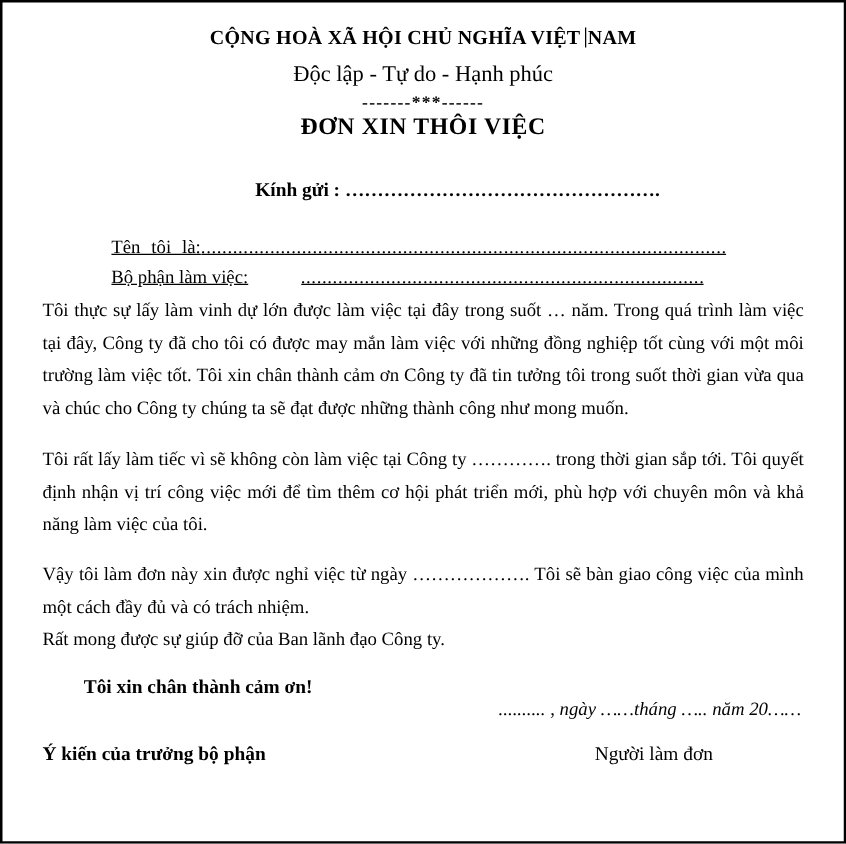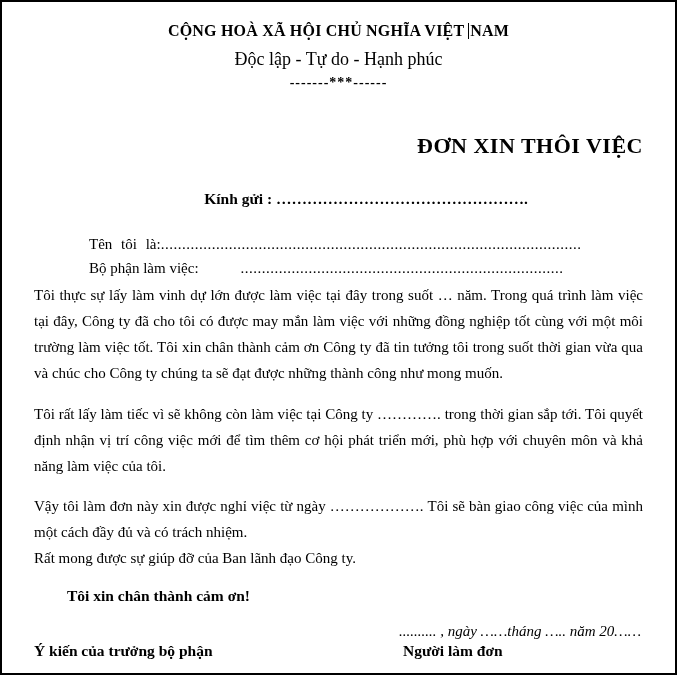--- a/index.html
+++ b/index.html
@@ -43,82 +43,83 @@
     margin-top: 9px;
   }
   .nat-line3 {
     font-size: 14px;
     margin-top: 5px;
     letter-spacing: 1px;
     font-weight: bold;
   }
   
   .doc-title {
-    text-align: right;
-    font-size: 22px;
+    text-align: center;
+    font-size: 19px;
     font-weight: bold;
-    margin-top: 42px;
     letter-spacing: 0.5px;
   }
   
   .salutation {
     margin: 31px 0 0 55px;
     font-size: 15.5px;
     font-weight: bold;
     white-space: nowrap;
     overflow: hidden;
     text-align: center;
   }
   
   .fields { margin: 24px 0 0 55px; font-size: 15px; }
   .field-row {
     display: flex;
     white-space: nowrap;
     overflow: hidden;
     line-height: 24px;
+    text-decoration: underline;
   }
   .field-row.row-1 { width: 492px; }
   .field-row.row-2 { width: 474px; gap: 42px; }
   .field-label { flex: 0 0 auto; }
   .field-label.spread { word-spacing: 5px; }
   .field-dots { flex: 1 1 auto; overflow: hidden; letter-spacing: 0.5px; }
   
   .body-text { font-size: 15px; line-height: 26px; text-align: justify; }
   .para { margin: 0; }
   .para-1 { margin-top: 15px; }
   .para-2 { margin-top: 2px; }
   .para-3 { margin-top: 14px; }
   .para-4 { text-align: left; }
   
   .thanks {
     margin: 16px 0 0 33px;
     font-size: 15.5px;
     font-weight: bold;
   }
   .date-line {
-    margin-top: 18px;
+    margin-top: 1px;
     font-size: 15px;
     font-style: italic;
     text-align: right;
     padding-right: 2px;
   }
   .sig-row {
     display: flex;
     justify-content: space-between;
     align-items: baseline;
-    margin-top: 2px;
+    margin-top: 18px;
   }
   .sig-left {
     font-size: 15.5px;
     font-weight: bold;
   }
   .sig-right {
     width: 240px;
+    text-align: center;
     font-size: 15.5px;
-    font-weight: bold;
+    font-weight: normal;
   }
 </style>
 </head>
 <body>
 
 <div class="page">
   <div class="content">
 
     <div class="nat-header">
       <div class="nat-line1">

